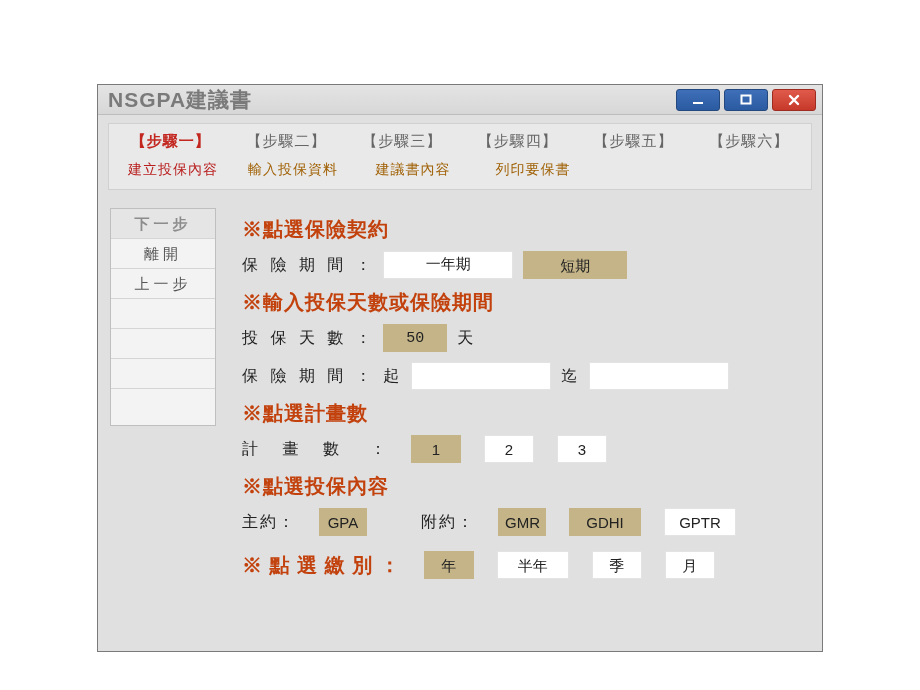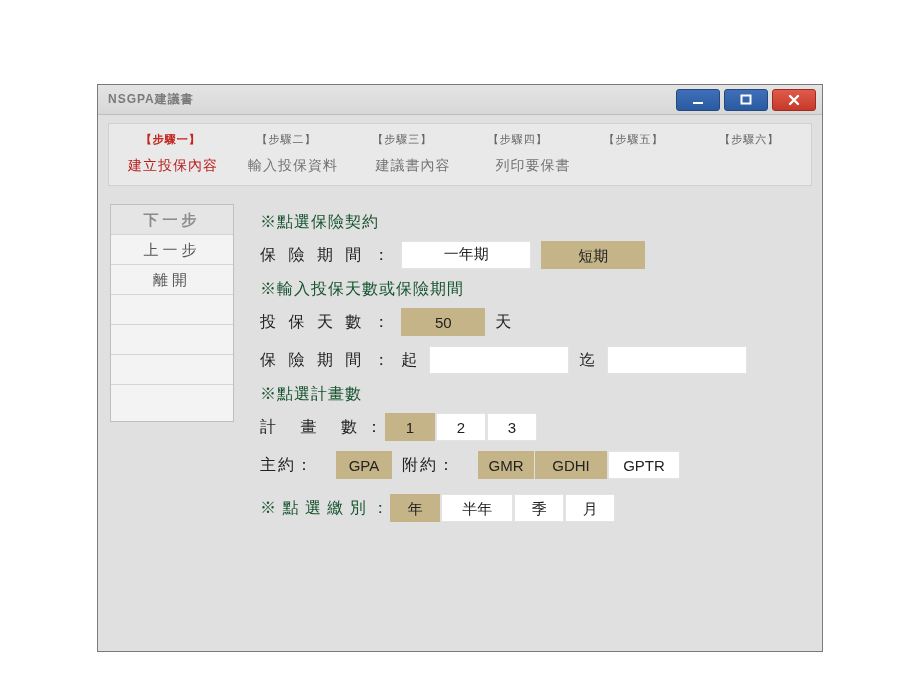--- a/index.html
+++ b/index.html
@@ -1,60 +1,60 @@
 <!DOCTYPE html>
 <html><head>
   <meta charset="utf-8">
   <style>
     * { box-sizing: border-box; margin: 0; padding: 0; }
     html, body { width: 920px; height: 690px; background: #fff; font-family: "Microsoft JhengHei", "PMingLiU", sans-serif; }
     .stage { position: absolute; left: 97px; top: 84px; width: 726px; height: 568px; border: 1px solid #7a7a7a; background: #e0e0e0; }
     
     .titlebar { height: 30px; background: linear-gradient(#e4e4e4, #d7d7d7); border-bottom: 1px solid #bdbdbd; display: flex; align-items: center; padding: 0 6px 0 10px; }
-    .titlebar .title { color: #7a7a7a; font-size: 12px; font-weight: 600; letter-spacing: 1px; flex: 1; }
+    .titlebar .title { color: #7a7a7a; font-size: 21px; font-weight: 600; letter-spacing: 1px; flex: 1; }
     .win-controls { display: flex; gap: 4px; }
     .win-btn { width: 44px; height: 22px; border-radius: 3px; display: flex; align-items: center; justify-content: center; color: #fff; }
     .win-btn.min, .win-btn.max { background: linear-gradient(#3f6fb8, #2a5aa0); border: 1px solid #23497e; }
     .win-btn.close { background: linear-gradient(#e05a4b, #c6392a); border: 1px solid #9e2b1f; }
     .win-btn svg { display: block; }
     
     .steps-bar { margin: 8px 10px 0 10px; background: #e9e9e9; border: 1px solid #d0d0d0; padding: 8px 4px 10px 4px; }
     .steps-row { display: flex; gap: 0; }
-    .step-cell { flex: 1; text-align: center; font-size: 11px; color: #666; letter-spacing: 1px; }
+    .step-cell { flex: 1; text-align: center; font-size: 15px; color: #666; letter-spacing: 1px; }
     .step-cell.active { color: #c2261f; font-weight: 700; }
     .subtabs-row { display: flex; margin-top: 10px; }
-    .subtab { width: 120px; text-align: center; font-size: 14px; color: #737373; letter-spacing: 1px; }
+    .subtab { width: 120px; text-align: center; font-size: 14px; color: #a16207; letter-spacing: 1px; }
     .subtab.active { color: #b91c1c; }
     
     .body-area { display: flex; padding: 18px 12px 12px 12px; gap: 26px; height: calc(100% - 30px - 70px); }
     
-    .nav-box { width: 124px; border: 1px solid #bfbfbf; background: #f3f3f3; height: 218px; }
+    .nav-box { width: 106px; border: 1px solid #bfbfbf; background: #f3f3f3; height: 218px; }
     .nav-item { height: 30px; line-height: 30px; text-align: center; font-size: 15px; color: #555; border-bottom: 1px solid #d5d5d5; letter-spacing: 4px; }
     .nav-item.head { background: #e5e5e5; color: #8c8c8c; font-weight: 600; }
     .nav-item.blank { background: #f3f3f3; }
     
     .form { flex: 1; padding-top: 2px; }
-    .sect { font-size: 16px; font-weight: 400; color: #14532d; margin: 6px 0 8px 0; letter-spacing: 1px; }
+    .sect { font-size: 20px; font-weight: 700; color: #c2410c; margin: 6px 0 8px 0; letter-spacing: 1px; }
     .row { display: flex; align-items: center; margin: 6px 0 10px 0; gap: 10px; font-size: 16px; color: #222; }
     .lbl { letter-spacing: 4px; white-space: nowrap; }
     .lbl-tight { letter-spacing: 2px; white-space: nowrap; }
     .colon { margin: 0 2px 0 -2px; }
     .chip, .chip-sel, .field, .field-sel { height: 28px; line-height: 28px; text-align: center; font-size: 15px; padding: 0 6px; border: 1px solid transparent; }
     .field { background: #ffffff; border-color: #e3e3e3; font-family: Liberation Mono, monospace; }
     .field-sel, .chip-sel { background: #c4b488; }
     .chip { background: #ffffff; border-color: #e3e3e3; }
     .w130 { width: 130px; }
     .w110 { width: 104px; }
-    .w56  { width: 56px; margin-left: 21px; }
+    .w56  { width: 48px; }
     .w50  { width: 50px; }
     .w60  { width: 72px; }
-    .w64  { width: 84px; }
+    .w64  { width: 64px; font-family: Liberation Mono, monospace; }
     .w140 { width: 140px; }
     .unit { font-size: 16px; letter-spacing: 2px; }
-    .tight-gap { gap: 1px; }
+    .tight-gap { gap: 23px; }
   </style>
 </head>
 <body>
 
 <div class="stage">
 
   <div class="titlebar">
     <div class="title">NSGPA建議書</div>
     <div class="win-controls">
       <div class="win-btn min">
@@ -89,22 +89,22 @@
       <div class="subtab">輸入投保資料</div>
       <div class="subtab">建議書內容</div>
       <div class="subtab">列印要保書</div>
     </div>
   </div>
 
   <div class="body-area">
 
     <div class="nav-box">
       <div class="nav-item head">下一步</div>
+      <div class="nav-item">離開</div>
       <div class="nav-item">上一步</div>
-      <div class="nav-item">離開</div>
       <div class="nav-item blank"></div>
       <div class="nav-item blank"></div>
       <div class="nav-item blank"></div>
       <div class="nav-item blank" style="border-bottom:none"></div>
     </div>
 
     <div class="form">
       <div class="sect">※點選保險契約</div>
       <div class="row">
         <span class="lbl">保 險 期 間</span>
@@ -131,20 +131,21 @@
 
       <div class="sect">※點選計畫數</div>
       <div class="row tight-gap">
         <span class="lbl" style="letter-spacing:10px">計 畫 數</span>
         <span class="colon">：</span>
         <div class="chip-sel w50">1</div>
         <div class="chip w50">2</div>
         <div class="chip w50">3</div>
       </div>
 
+      <div class="sect">※點選投保內容</div>
       <div class="row tight-gap">
         <span class="lbl-tight">主約：</span>
         <div class="chip-sel w56">GPA</div>
         <span style="width:8px"></span>
         <span class="lbl-tight">附約：</span>
         <div class="chip-sel w56">GMR</div>
         <div class="chip-sel w60">GDHI</div>
         <div class="chip w60">GPTR</div>
       </div>
 

